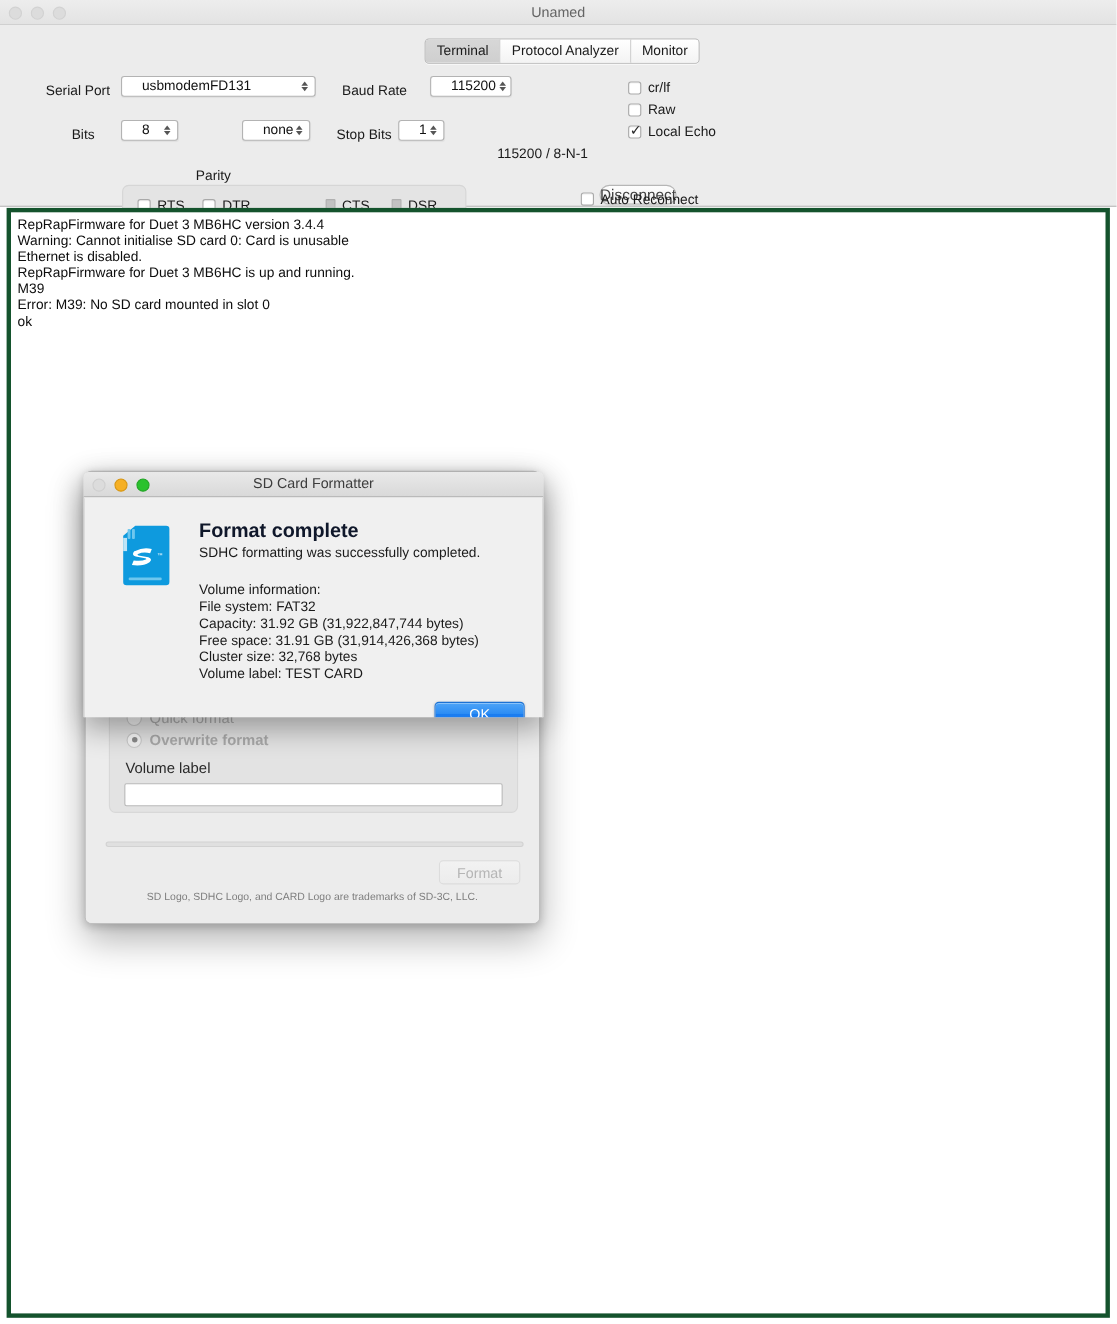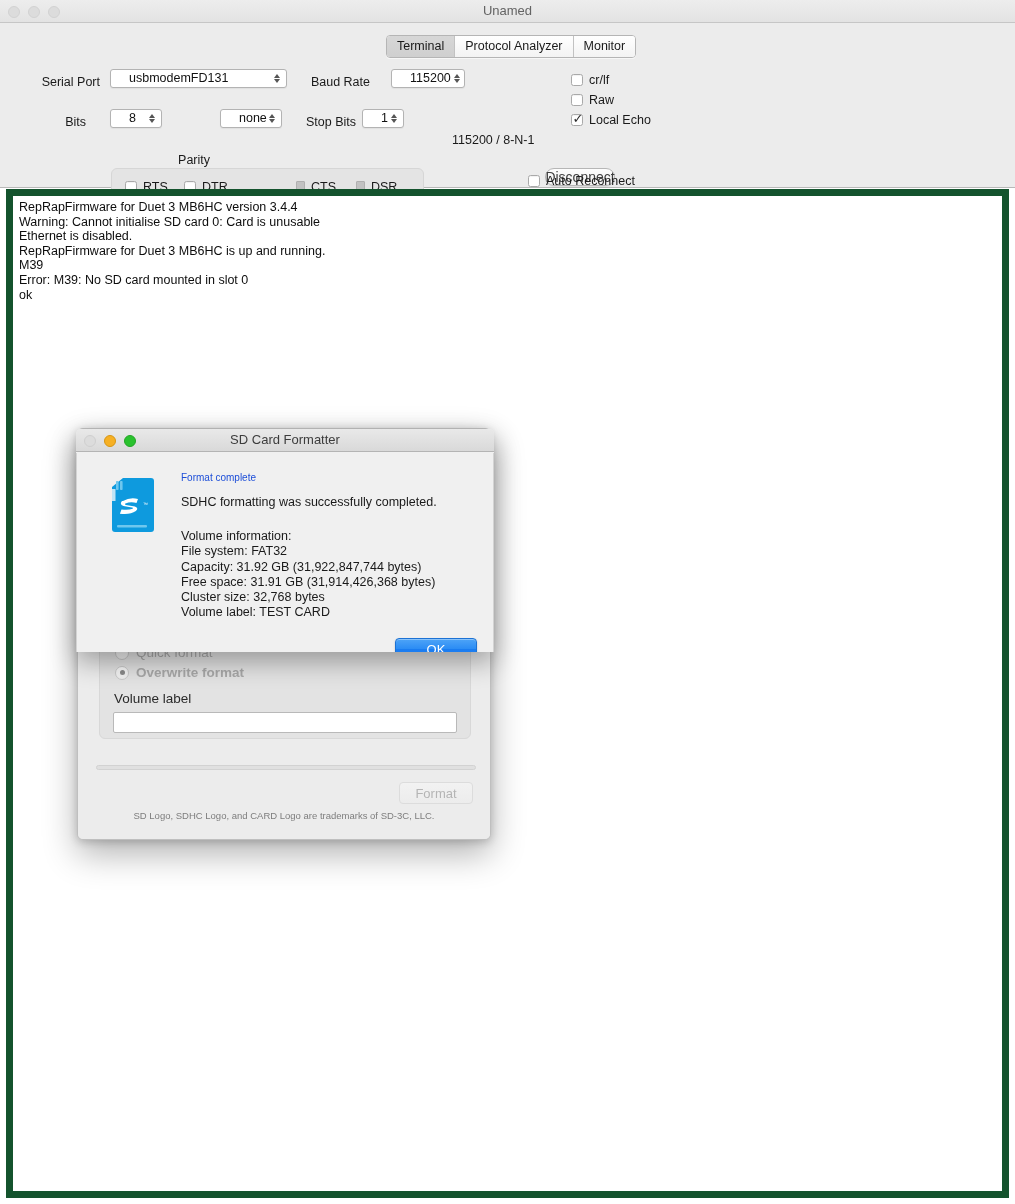--- a/index.html
+++ b/index.html
@@ -132,21 +132,21 @@
     display: flex; align-items: center; justify-content: center;
     box-shadow: 0 1px 1px rgba(0,0,0,0.07);
     cursor: default;
   }
 
   
   #terminal {
     position: absolute; left: 6px; top: 189px;
     width: 1003px; height: 1009px;
     background: #ffffff;
-    border: 7px solid #14532d;
+    border: 4px solid #14532d;
     overflow: hidden;
     padding: 4px 6px;
   }
   #terminal .tline {
     font-family: "Liberation Sans", sans-serif;
     font-size: 12.5px; line-height: 14.6px; color: #0d0d0d;
     white-space: pre;
   }
 
   
@@ -229,21 +229,21 @@
   }
   #sd-dialog-content {
     position: absolute; left: 0; top: 24px; width: 418px; height: 199px;
     background: #f0f0f0;
     border-left: 1px solid #d3d3d3;
     border-right: 1px solid #d3d3d3;
   }
   #sd-icon { position: absolute; left: 33px; top: 22px; width: 46px; height: 58px; }
   #dlg-heading {
     position: absolute; left: 104px; top: 19px;
-    font-size: 10px; font-weight: normal; color: #1d4ed8;
+    font-size: 18px; font-weight: bold; color: #0f172a;
   }
   #dlg-sub {
     position: absolute; left: 104px; top: 42px;
     font-size: 12.5px; color: #1a1a1a;
   }
   #dlg-info {
     position: absolute; left: 104px; top: 76px;
     font-size: 12.5px; line-height: 15.3px; color: #1a1a1a;
   }
   #ok-btn {

